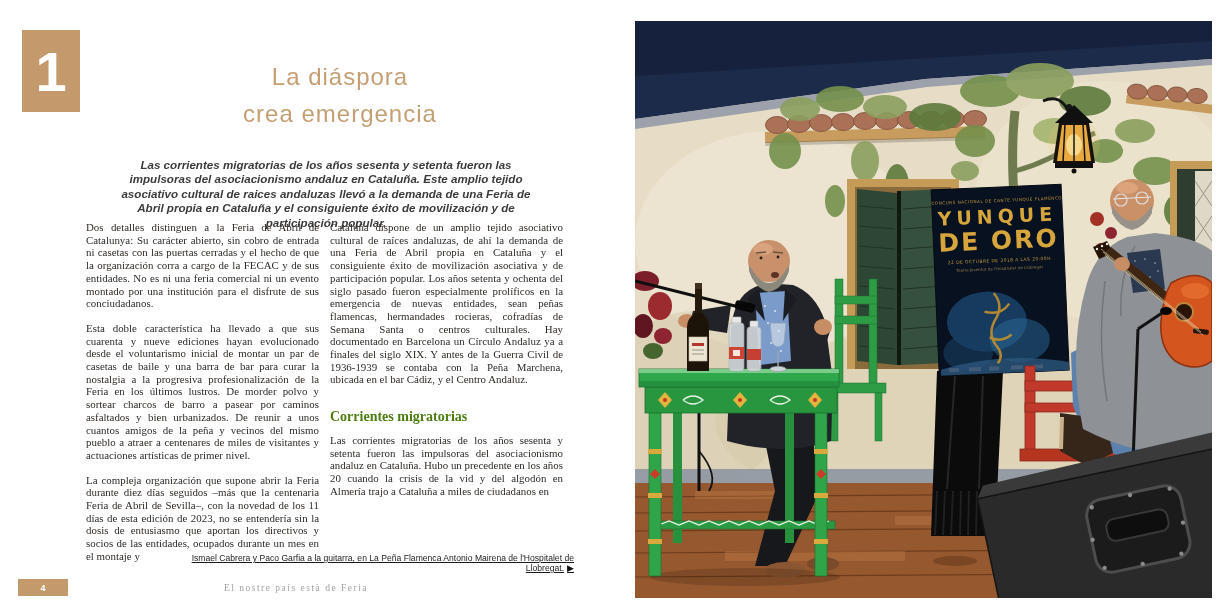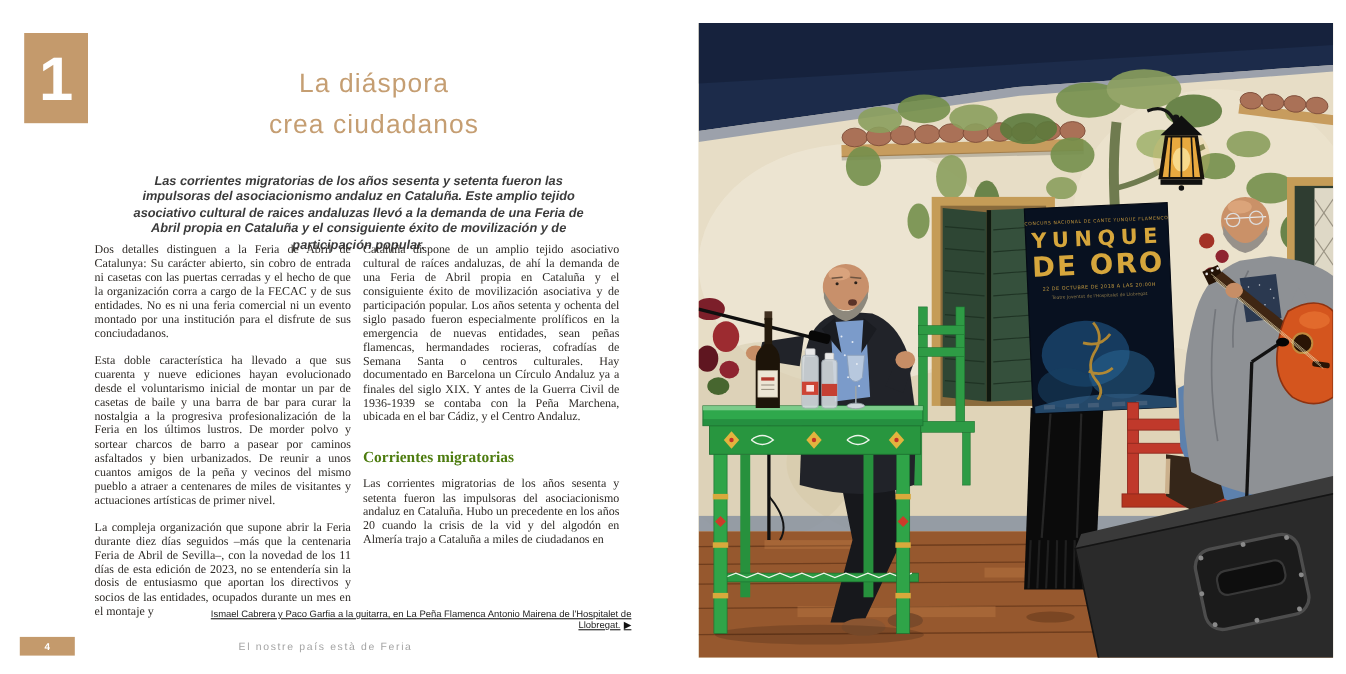--- a/index.html
+++ b/index.html
@@ -38,37 +38,37 @@
     font-family:"Liberation Sans",sans-serif;font-size:8.6px;color:#1c1c1c;text-decoration:underline;
   }
   .caption .arrow{font-size:9px;margin-left:3px;color:#111;}
   .pagebar{
     position:absolute;left:18px;top:579px;width:50px;height:17px;background:#c49a6c;
     color:#fff;font-family:"Liberation Sans",sans-serif;font-size:9px;font-weight:bold;
     display:flex;align-items:center;justify-content:center;
   }
   .footer{
     position:absolute;left:96px;top:583px;width:400px;text-align:center;
-    font-family:Liberation Sans, sans-serif;font-size:9.5px;letter-spacing:1.5px;color:#a3a3a3;
+    font-family:Liberation Serif, serif;font-size:9.5px;letter-spacing:1.5px;color:#a3a3a3;
   }
   .photo{position:absolute;left:635px;top:21px;width:577px;height:577px;overflow:hidden;background:#e7ddc6;}
   .photo svg{display:block;}
   .photo text{font-family:"DejaVu Sans",sans-serif;}
 </style>
 </head>
 <body>
 
 <div class="sheet">
 
   <div class="chapter-box">
     <span>1</span>
   </div>
 
   <h1 class="title"><span>La diáspora</span><br>
-    <span>crea ciudadanos</span>
+    <span>crea emergencia</span>
   </h1>
 
   <p class="lede">Las corrientes migratorias de los años sesenta y setenta fueron las impulsoras del asociacionismo andaluz en Cataluña. Este amplio tejido asociativo cultural de raices andaluzas llevó a la demanda de una Feria de Abril propia en Cataluña y el consiguiente éxito de movilización y de participación popular.</p>
 
   <div class="columns">
     <div class="col">
       <p>Dos detalles distinguen a la Feria de Abril de Catalunya: Su carácter abierto, sin cobro de entrada ni casetas con las puertas cerradas y el hecho de que la organización corra a cargo de la FECAC y de sus entidades. No es ni una feria comercial ni un evento montado por una institución para el disfrute de sus conciudadanos.</p>
       <p>Esta doble característica ha llevado a que sus cuarenta y nueve ediciones hayan evolucionado desde el voluntarismo inicial de montar un par de casetas de baile y una barra de bar para curar la nostalgia a la progresiva profesionalización de la Feria en los últimos lustros. De morder polvo y sortear charcos de barro a pasear por caminos asfaltados y bien urbanizados. De reunir a unos cuantos amigos de la peña y vecinos del mismo pueblo a atraer a centenares de miles de visitantes y actuaciones artísticas de primer nivel.</p>
       <p>La compleja organización que supone abrir la Feria durante diez días seguidos –más que la centenaria Feria de Abril de Sevilla–, con la novedad de los 11 días de esta edición de 2023, no se entendería sin la dosis de entusiasmo que aportan los directivos y socios de las entidades, ocupados durante un mes en el montaje y</p>
     </div>

